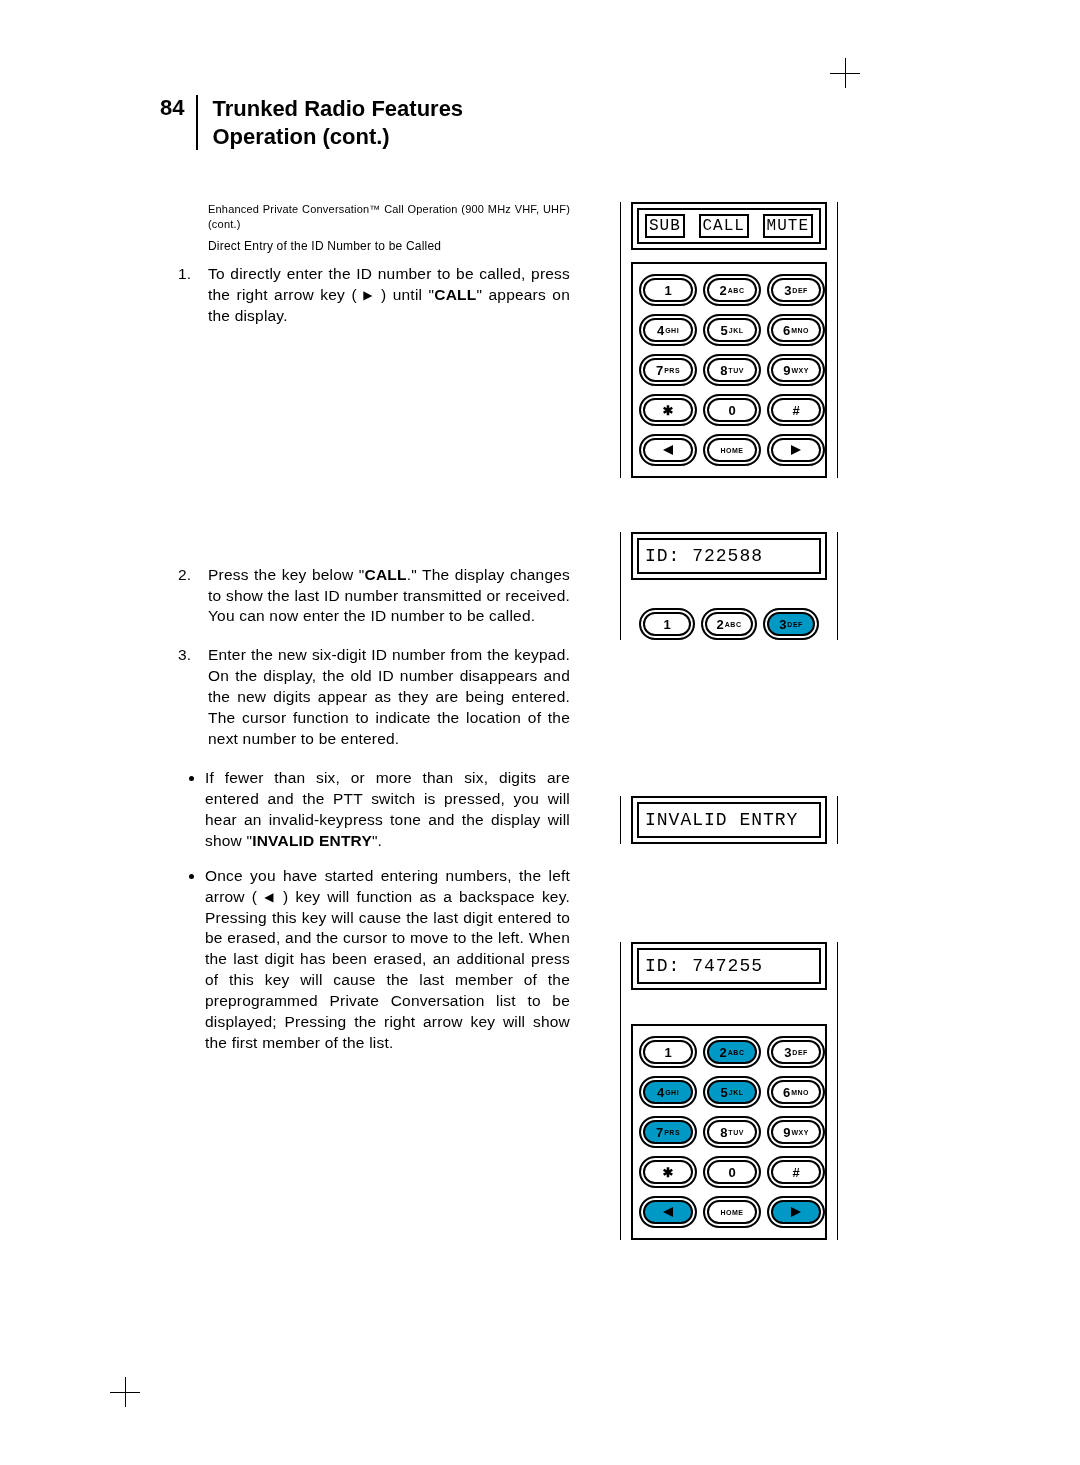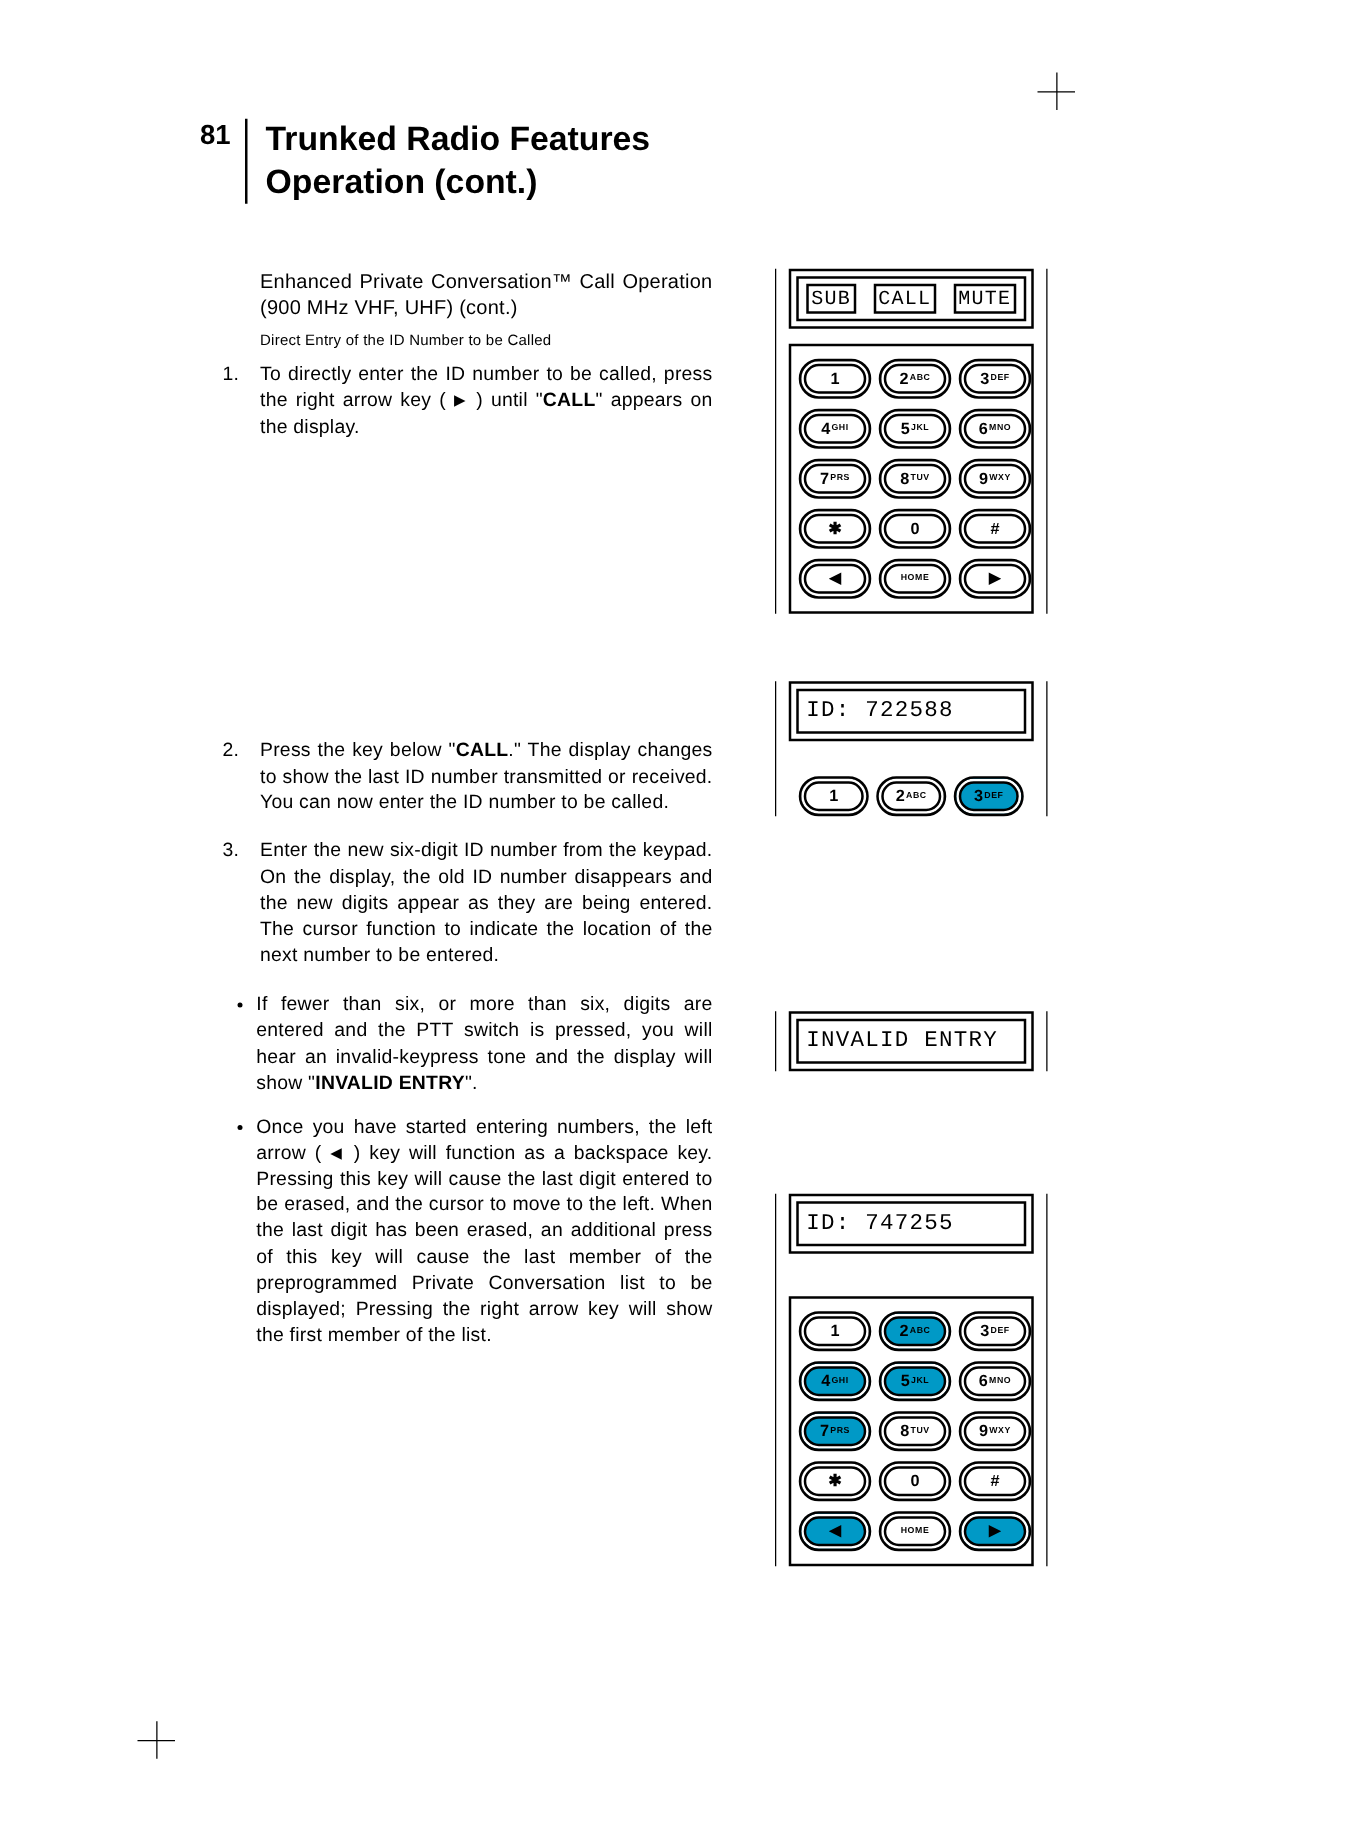--- a/index.html
+++ b/index.html
@@ -43,39 +43,39 @@
   }
   .page-number {
     font-weight: bold;
     font-size: 22px;
     padding: 0 12px 0 0;
     border-right: 2px solid #000;
     line-height: 1.2;
   }
   .page-title {
     font-weight: bold;
-    font-size: 27px;
+    font-size: 22px;
     padding-left: 14px;
     line-height: 1.25;
     width: 340px;
   }
 
   .body {
     margin-top: 52px;
     display: flex;
     gap: 24px;
   }
   .text-col {
     width: 410px;
     font-size: 15.5px;
     line-height: 1.35;
     text-align: justify;
     letter-spacing: 0.2px;
   }
-  .text-col .sub1 { font-size: 16px; margin: 0 0 6px 48px; }
+  .text-col .sub1 { font-size: 11px; margin: 0 0 6px 48px; }
   .text-col .sub2 { font-size: 12px; margin: 0 0 10px 48px; }
 
   ol.steps { list-style: none; padding: 0; margin: 0 0 0 48px; counter-reset: step; }
   ol.steps > li { position: relative; padding-left: 0; margin-bottom: 18px; }
   ol.steps > li::before {
     counter-increment: step;
     content: counter(step) ".";
     position: absolute;
     left: -30px;
     top: 0;
@@ -146,21 +146,21 @@
 </style>
 </head>
 <body>
 
 <div class="crop-mark crop-tr"></div>
 <div class="crop-mark crop-bl"></div>
 
 <div class="page">
 
   <div class="header">
-    <div class="page-number">81</div>
+    <div class="page-number">84</div>
     <div class="page-title">Trunked Radio Features Operation (cont.)</div>
   </div>
 
   <div class="body">
     <div class="text-col">
       <p class="sub1">Enhanced Private Conversation™ Call Operation (900 MHz VHF, UHF) (cont.)</p>
       <p class="sub2">Direct Entry of the ID Number to be Called</p>
 
       <ol class="steps">
         <li>

